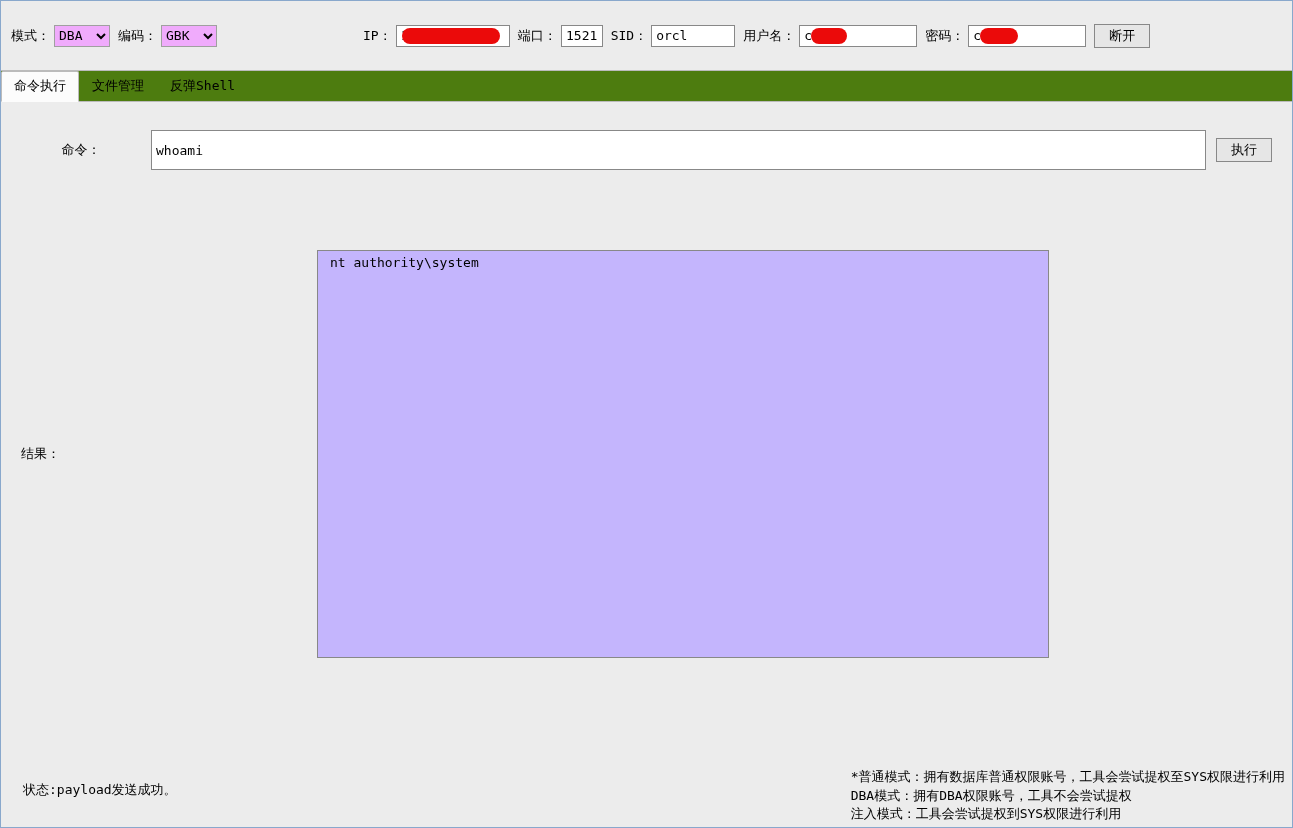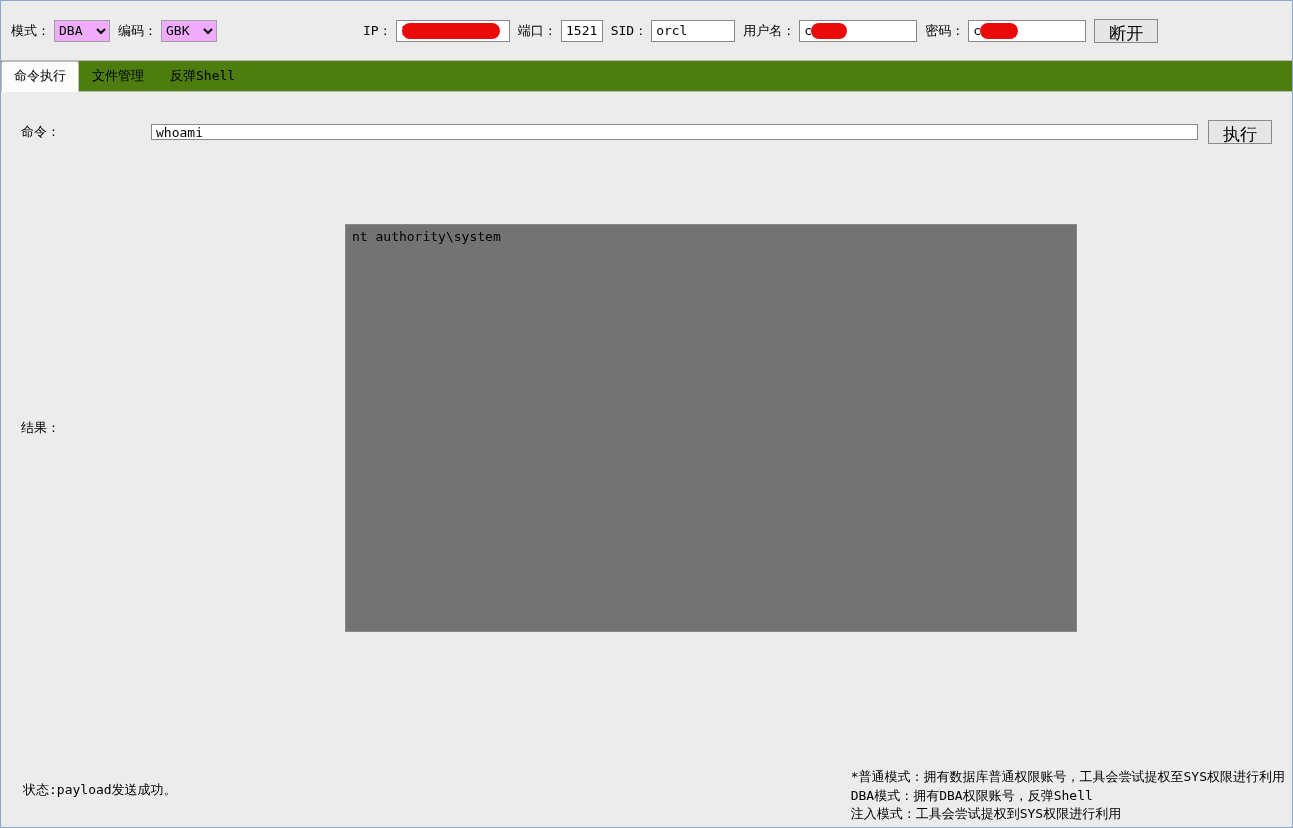--- a/index.html
+++ b/index.html
@@ -13,21 +13,21 @@
       position: relative;
       border: 1px solid #89a8cc;
     }
     .toolbar {
       display: flex;
       align-items: center;
       padding: 8px 10px;
       gap: 8px;
       border-bottom: 1px solid #bbb;
       background: #ececec;
-      height: 60px;
+      height: 70px;
     }
     .toolbar .group {
       display: inline-flex;
       align-items: center;
       gap: 4px;
     }
     .toolbar label {
       white-space: nowrap;
       font-family: "SimSun", "宋体", monospace;
     }
@@ -45,21 +45,21 @@
       font-family: monospace;
       font-size: 13px;
       background: #fff;
     }
     .btn {
       height: 24px;
       padding: 2px 14px;
       border: 1px solid #888;
       background: #e6e6e6;
       font-family: inherit;
-      font-size: 17px;
+      font-size: 13px;
       cursor: pointer;
     }
     .spacer-flex { flex: 0 0 130px; }
     
     .tabs {
       display: flex;
       border-bottom: 1px solid #bbb;
       background: #4d7c0f;
       padding-top: 0;
     }
@@ -85,50 +85,49 @@
       background: #ececec;
     }
     .cmd-row {
       display: flex;
       align-items: center;
       gap: 10px;
       margin-bottom: 80px;
     }
     .cmd-row label {
       width: 120px;
-      text-align: left;
+      text-align: center;
       font-family: "SimSun", "宋体", monospace;
       white-space: nowrap;
     }
     .cmd-row input {
       flex: 1;
-      height: 16px;
+      height: 40px;
     }
     
     .result-row {
       display: flex;
       align-items: center;
       gap: 10px;
     }
     .result-row label {
       width: 286px;
       font-family: "SimSun", "宋体", monospace;
       white-space: nowrap;
     }
     .result-box {
       width: 732px;
       height: 408px;
       border: 1px solid #888;
-      background: #737373;
-      padding: 4px 6px;
+      background: #c4b5fd;
+      padding: 4px 12px;
       font-family: monospace;
       font-size: 13px;
       white-space: pre-wrap;
       overflow: auto;
-      margin-left: 28px;
     }
     
     .footer {
       position: absolute;
       bottom: 4px;
       left: 6px;
       right: 6px;
       font-family: "SimSun", "宋体", monospace;
       font-size: 13px;
     }
@@ -228,16 +227,16 @@
     <label>结果：</label>
     <div class="result-box">nt authority\system
 </div>
   </div>
 </div>
 
 <div class="footer">
   <div class="status">状态:payload发送成功。</div>
   <div class="help">
     <div>*普通模式：拥有数据库普通权限账号，工具会尝试提权至SYS权限进行利用</div>
-    <div> DBA模式：拥有DBA权限账号，反弹Shell</div>
+    <div> DBA模式：拥有DBA权限账号，工具不会尝试提权</div>
     <div> 注入模式：工具会尝试提权到SYS权限进行利用</div>
   </div>
 </div>
 
 </body></html>

